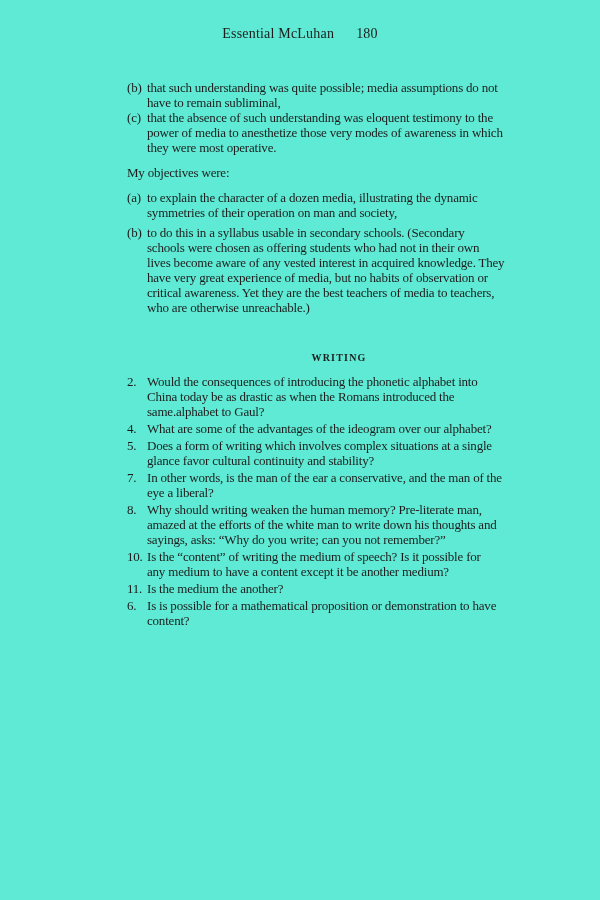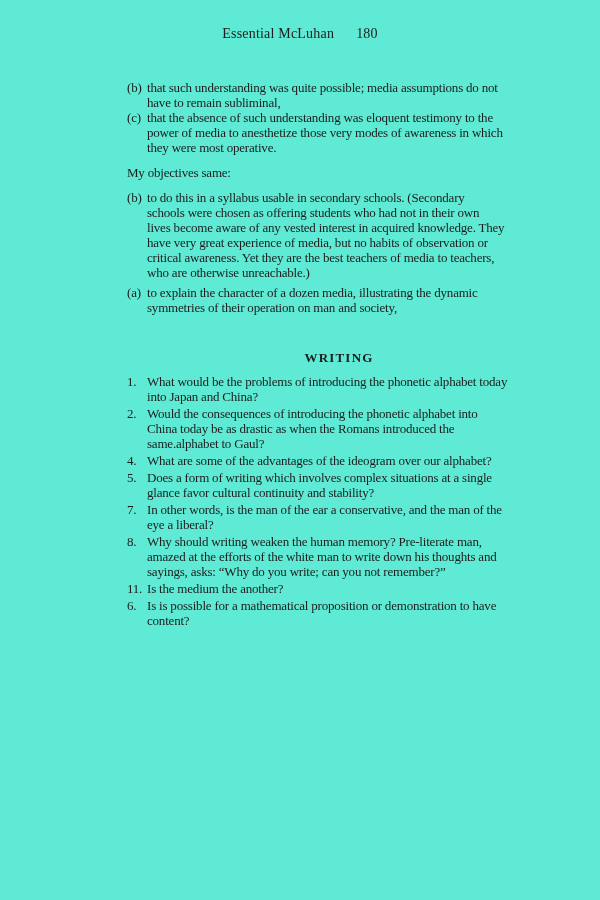--- a/index.html
+++ b/index.html
@@ -43,21 +43,21 @@
     width: 20px;
     text-indent: 0;
   }
   .para { margin-top: 10px; }
   .objectives { margin-top: 10px; }
   .objectives .hang + .hang { margin-top: 5px; }
   .section-heading {
     margin-top: 35px;
     margin-bottom: 9px;
     text-align: center;
-    font-size: 13px;
+    font-size: 10px;
     font-weight: 700;
     letter-spacing: 1.2px;
   }
   .questions .hang { margin-bottom: 2px; }
 </style>
 </head>
 <body>
 
 <div class="page">
 
@@ -68,48 +68,48 @@
   <div class="content">
 
     <div class="intro-list">
       <div class="hang"><span class="marker">(b)</span><span>that such understanding was quite possible; media assumptions do not
 have to remain subliminal,</span></div>
       <div class="hang"><span class="marker">(c)</span><span>that the absence of such understanding was eloquent testimony to the
 power of media to anesthetize those very modes of awareness in which
 they were most operative.</span></div>
     </div>
 
-    <div class="para">My objectives same:</div>
+    <div class="para">My objectives were:</div>
 
     <div class="objectives">
+      <div class="hang"><span class="marker">(a)</span><span>to explain the character of a dozen media, illustrating the dynamic
+symmetries of their operation on man and society,</span></div>
       <div class="hang"><span class="marker">(b)</span><span>to do this in a syllabus usable in secondary schools. (Secondary
 schools were chosen as offering students who had not in their own
 lives become aware of any vested interest in acquired knowledge. They
 have very great experience of media, but no habits of observation or
 critical awareness. Yet they are the best teachers of media to teachers,
 who are otherwise unreachable.)</span></div>
-      <div class="hang"><span class="marker">(a)</span><span>to explain the character of a dozen media, illustrating the dynamic
-symmetries of their operation on man and society,</span></div>
     </div>
 
     <div class="section-heading">WRITING</div>
 
     <div class="questions">
-      <div class="hang"><span class="marker">1.</span><span>What would be the problems of introducing the phonetic alphabet today
-into Japan and China?</span></div>
       <div class="hang"><span class="marker">2.</span><span>Would the consequences of introducing the phonetic alphabet into
 China today be as drastic as when the Romans introduced the
 same.alphabet to Gaul?</span></div>
       <div class="hang"><span class="marker">4.</span><span>What are some of the advantages of the ideogram over our alphabet?</span></div>
       <div class="hang"><span class="marker">5.</span><span>Does a form of writing which involves complex situations at a single
 glance favor cultural continuity and stability?</span></div>
       <div class="hang"><span class="marker">7.</span><span>In other words, is the man of the ear a conservative, and the man of the
 eye a liberal?</span></div>
       <div class="hang"><span class="marker">8.</span><span>Why should writing weaken the human memory? Pre-literate man,
 amazed at the efforts of the white man to write down his thoughts and
 sayings, asks: “Why do you write; can you not remember?”</span></div>
+      <div class="hang"><span class="marker">10.</span><span>Is the “content” of writing the medium of speech? Is it possible for
+any medium to have a content except it be another medium?</span></div>
       <div class="hang"><span class="marker">11.</span><span>Is the medium the another?</span></div>
       <div class="hang"><span class="marker">6.</span><span>Is is possible for a mathematical proposition or demonstration to have
 content?</span></div>
     </div>
 
   </div>
 </div>
 
 </body></html>

